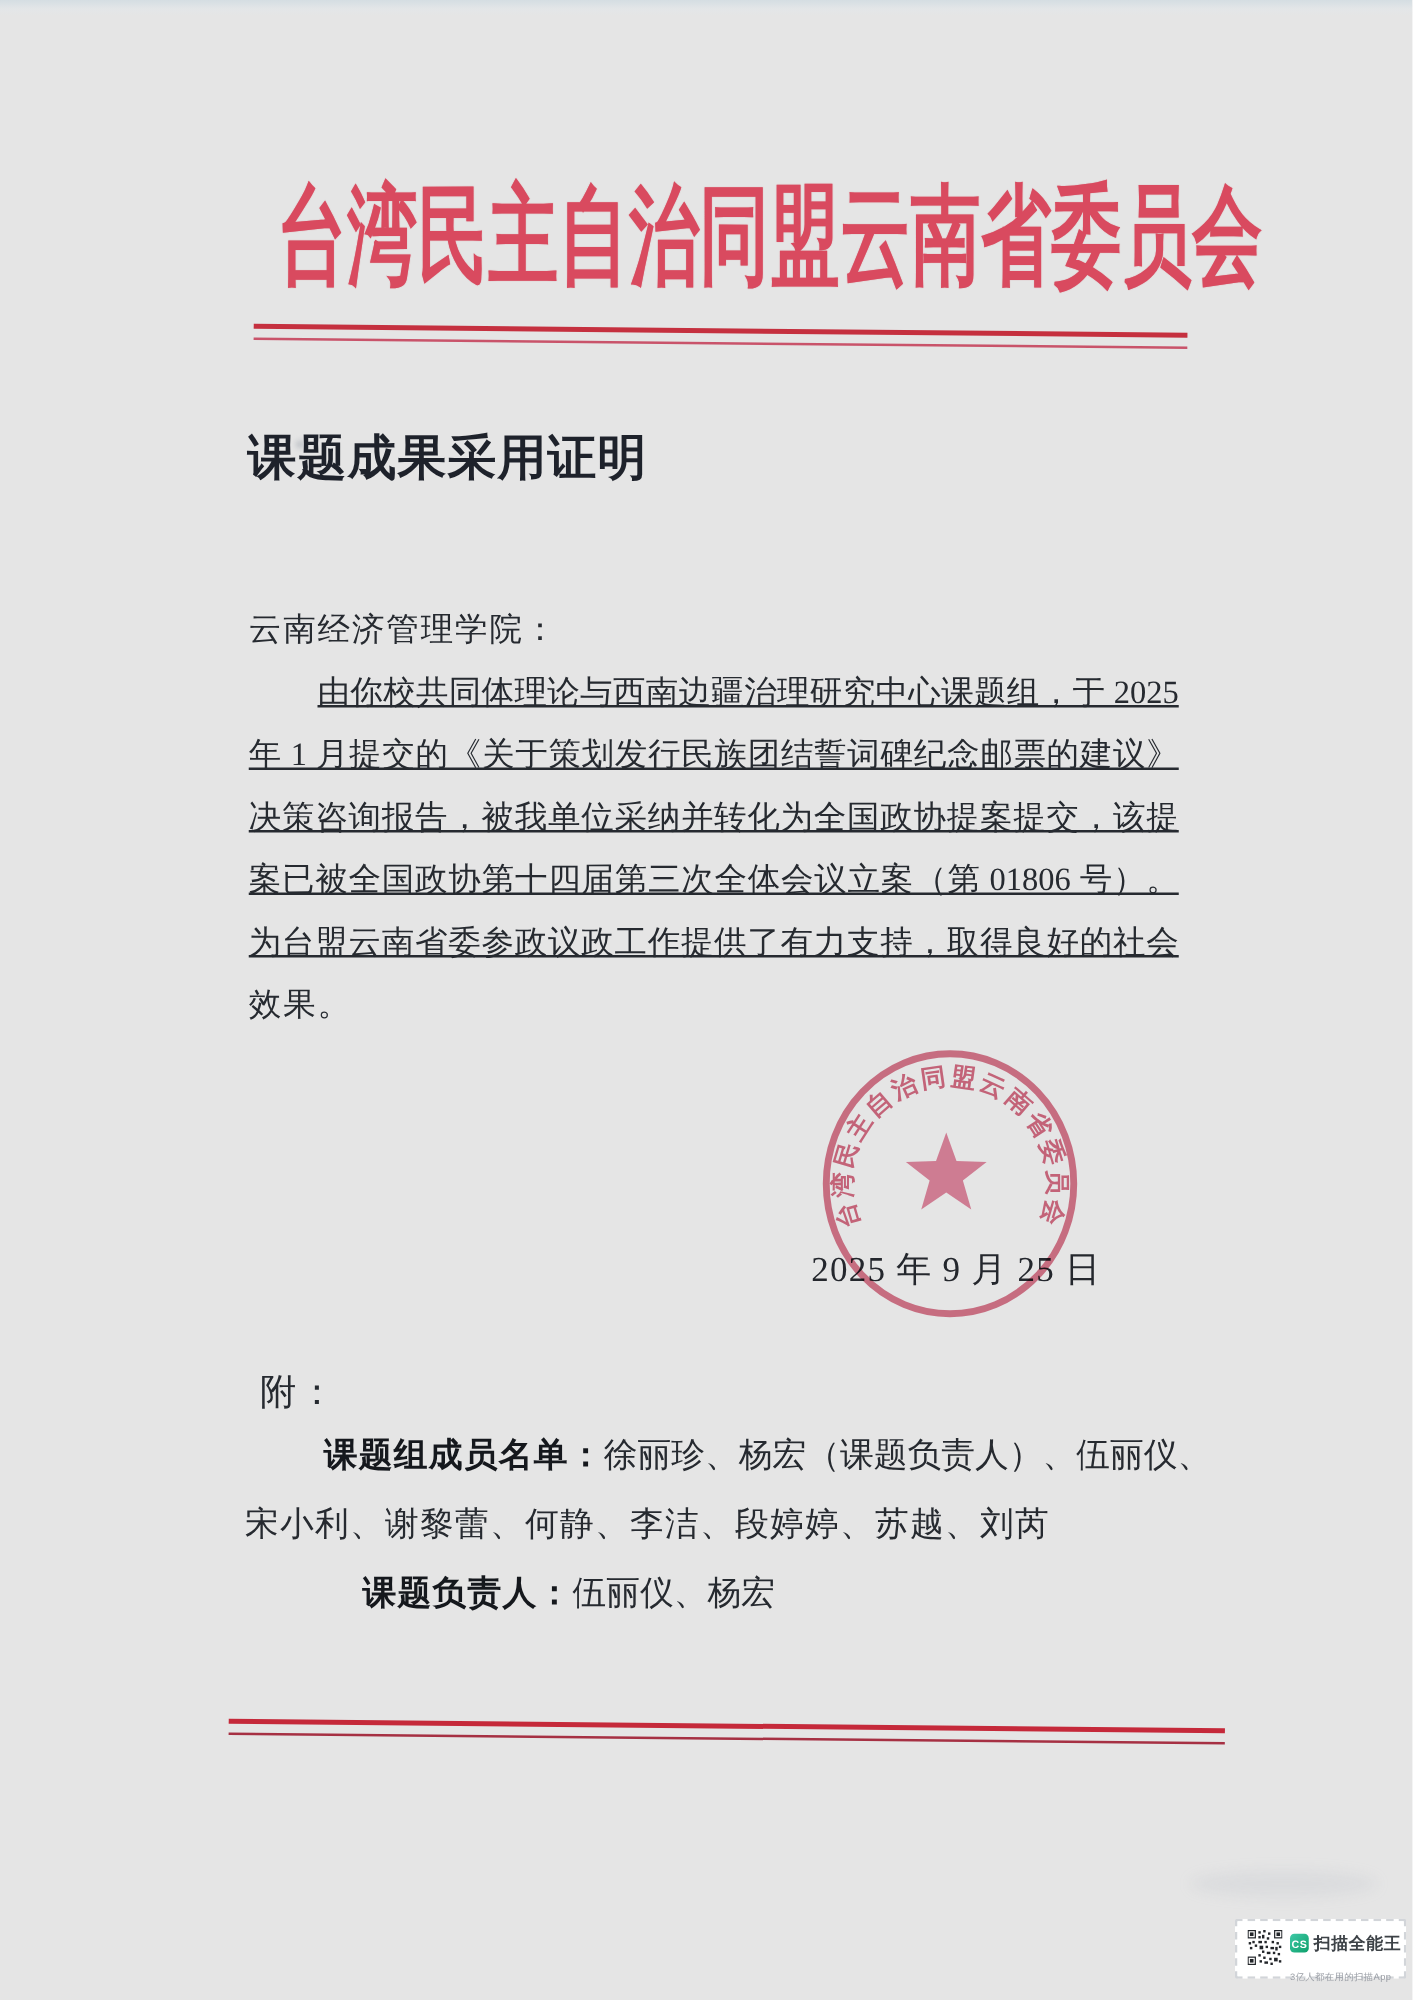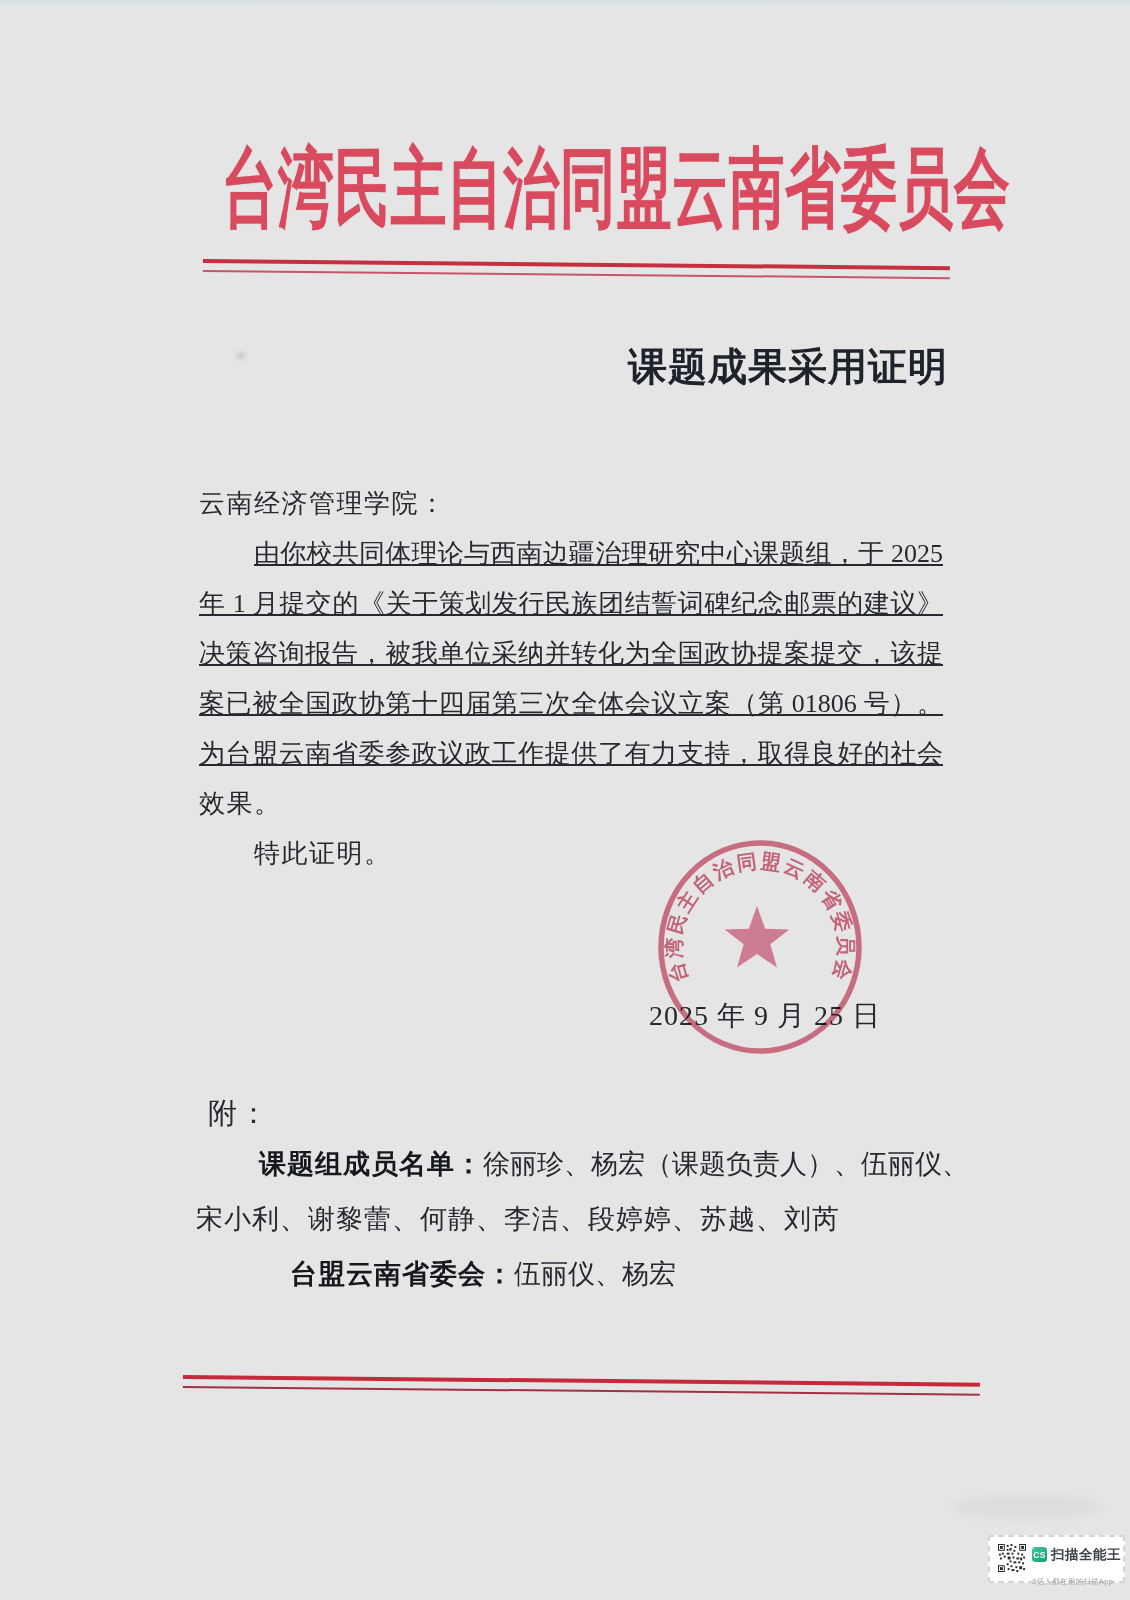--- a/index.html
+++ b/index.html
@@ -17,21 +17,21 @@
   .letterhead{position:absolute;left:0;top:143px;width:1130px;height:92px;text-align:center;white-space:nowrap;}
   .letterhead .org{display:inline-block;font-size:87px;line-height:92px;font-weight:700;
     color:#d94a5f;transform:scaleX(.64);transform-origin:50% 50%;letter-spacing:1px;
     text-shadow:0 0 1px rgba(201,48,66,.55);}
   .rules-top{position:absolute;left:203px;top:259px;width:747px;transform:rotate(.55deg);transform-origin:0 0;}
   .rules-top .thick{height:4px;background:#c5303f;}
   .rules-top .thin{height:2px;background:#c9536a;margin-top:7px;}
 
   
   .doc-title{position:absolute;left:198px;top:344px;width:750px;height:46px;line-height:46px;
-    text-align:right;font-size:39px;font-weight:700;letter-spacing:1px;color:#1e222b;}
+    text-align:left;font-size:39px;font-weight:700;letter-spacing:1px;color:#1e222b;}
 
   
   .body-block{position:absolute;left:199px;top:479px;width:744px;color:#262a30;font-size:26px;}
   .bline{height:50px;line-height:50px;letter-spacing:1.5px;white-space:nowrap;}
   .bline.just{white-space:normal;text-align:justify;text-align-last:justify;letter-spacing:0;text-decoration:underline;}
   .bline.ind{padding-left:55px;}
   .bline.ind.just{padding-left:0;text-indent:55px;}
 
   
   .sig-org{position:absolute;left:656px;top:947px;font-size:28px;letter-spacing:1px;color:#24272d;}
@@ -84,42 +84,41 @@
   <div class="doc-title">课题成果采用证明</div>
 
   <div class="body-block">
     <div class="bline">云南经济管理学院：</div>
     <div class="bline ind just">由你校共同体理论与西南边疆治理研究中心课题组，于 2025</div>
     <div class="bline just">年 1 月提交的《关于策划发行民族团结誓词碑纪念邮票的建议》</div>
     <div class="bline just">决策咨询报告，被我单位采纳并转化为全国政协提案提交，该提</div>
     <div class="bline just">案已被全国政协第十四届第三次全体会议立案（第 01806 号）。</div>
     <div class="bline just">为台盟云南省委参政议政工作提供了有力支持，取得良好的社会</div>
     <div class="bline">效果。</div>
-    <div class="bline ind">特此证明。</div>
   </div>
 
   <div class="sig-date">2025 年 9 月 25 日</div>
 
   <svg class="seal" viewBox="0 0 210 220">
     <ellipse cx="105" cy="110" rx="99" ry="104" fill="none" stroke="#d14b68" stroke-width="5.5" stroke-opacity=".85"></ellipse>
     <path d="M102 69 L110.2 91.7 L134.3 92.5 L115.3 107.3 L122 130.5 L102 117 L82 130.5 L88.7 107.3 L69.7 92.5 L93.8 91.7 Z" fill="#db5578" fill-opacity=".78"></path>
     <path id="sealArc" d="M33.4 143.4 A79 79 0 1 1 176.6 143.4" fill="none"></path>
     <text font-size="20" fill="#cf4866" fill-opacity=".9" letter-spacing="2.5" font-weight="700">
       <textPath href="#sealArc" startOffset="50%" text-anchor="middle">台湾民主自治同盟云南省委员会</textPath>
     </text>
   </svg>
 
   <div class="att-label">附：</div>
 
   <div class="att-line1">
     <span class="att-bold">课题组成员名单：</span><span>徐丽珍、杨宏（课题负责人）、伍丽仪、</span>
   </div>
   <div class="att-line2">宋小利、谢黎蕾、何静、李洁、段婷婷、苏越、刘芮</div>
   <div class="att-line3">
-    <span class="att-bold">台盟云南省委会：</span><span>伍丽仪、杨宏</span>
+    <span class="att-bold">课题负责人：</span><span>伍丽仪、杨宏</span>
   </div>
 
   <div class="rules-bottom">
     <div class="thick"></div>
     <div class="thin"></div>
   </div>
 
   <div class="wm">
     <svg class="wm-qr" viewBox="0 0 29 29">
       <g fill="#23262a">

